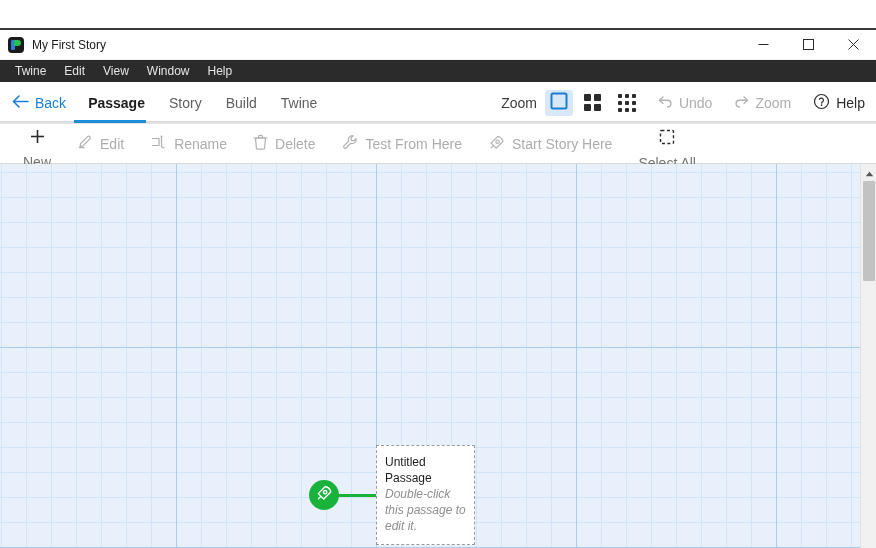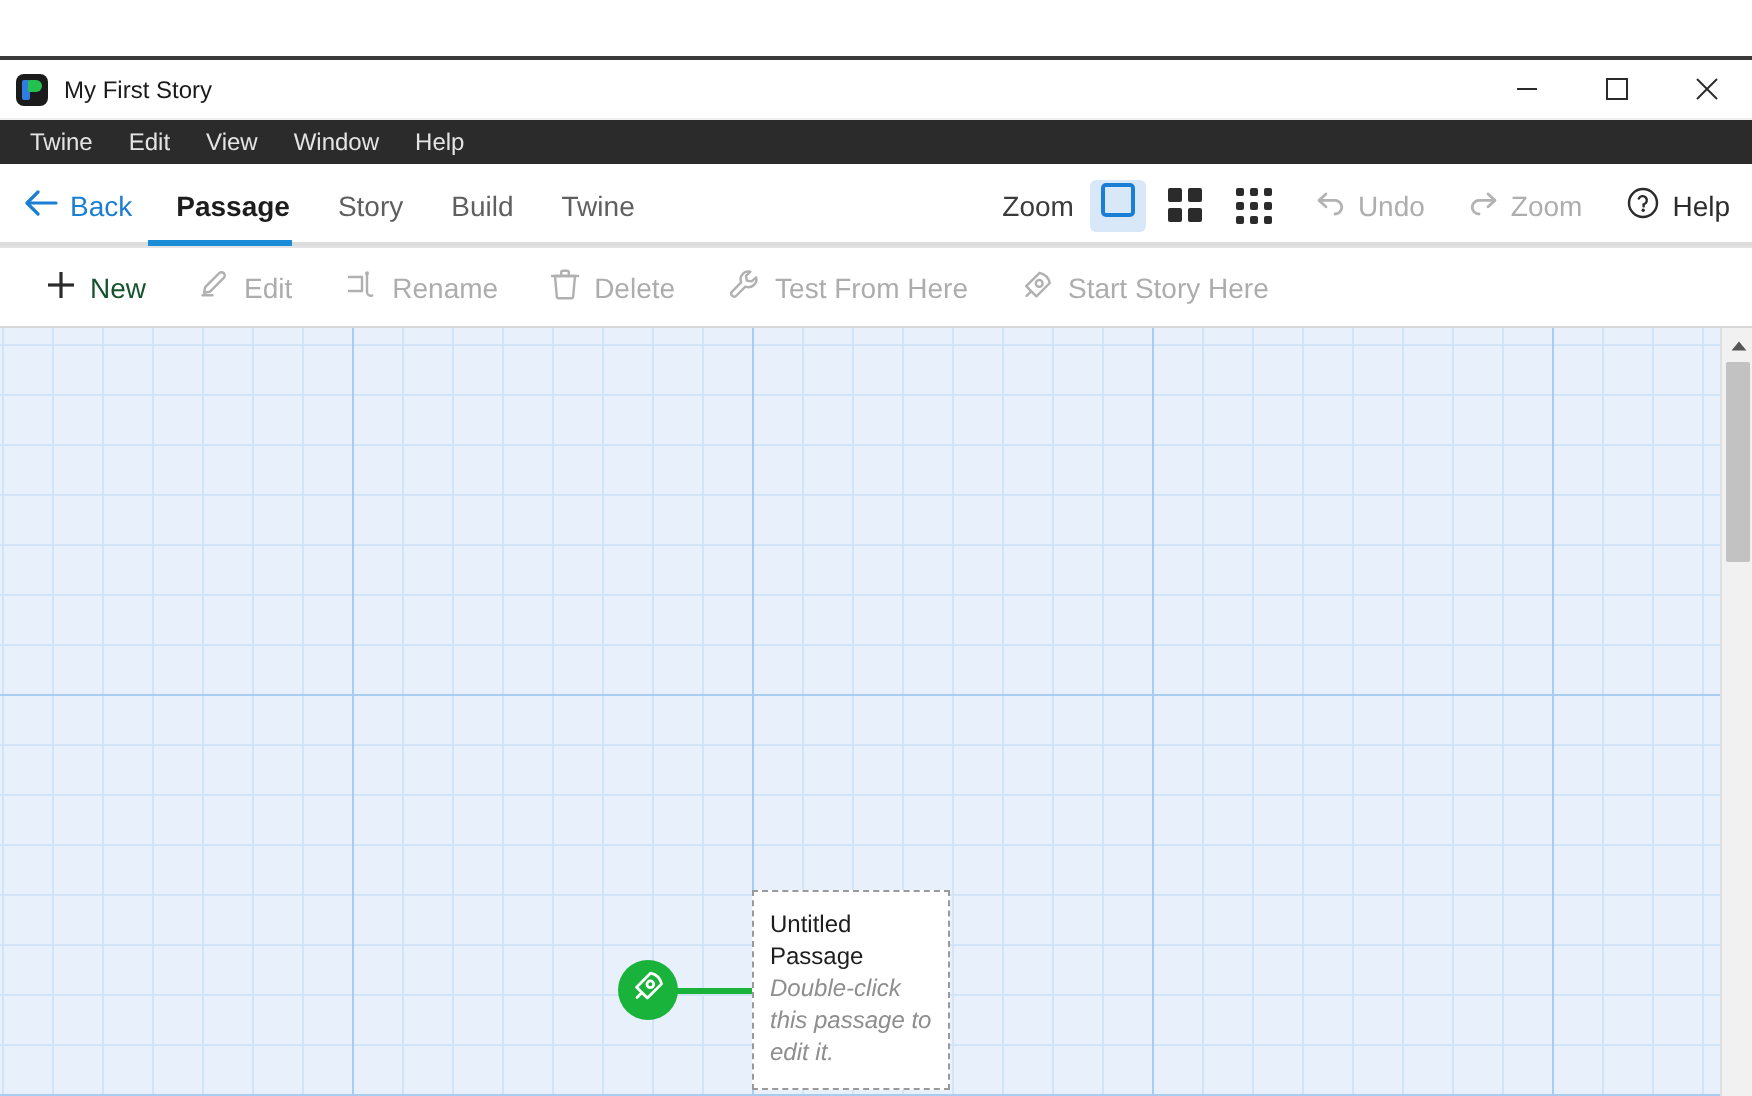--- a/index.html
+++ b/index.html
@@ -109,21 +109,21 @@
     background: #ffffff;
     display: flex; align-items: center;
     border-bottom: 1px solid #d8d8d8;
     padding-left: 10px;
   }
   .action {
     display: flex; align-items: center; gap: 7px;
     font-size: 14px; padding: 0 13px; height: 30px;
   }
   .action.disabled { color: #adadad; }
-  .action.enabled { color: #14532d; }
+  .action.enabled { color: #737373; flex-direction: column; }
 
   
   .canvas-wrap { position: relative; flex: 1 1 auto; overflow: hidden; }
   .canvas {
     position: absolute; left: 0; top: 0;
     width: 860px; height: 394px;
     background-color: #e7f0fb;
     background-image:
       linear-gradient(to right, #a9cdf0 1px, transparent 1px),
       linear-gradient(to bottom, #a9cdf0 1px, transparent 1px),
@@ -379,20 +379,28 @@
         <svg width="17" height="17" viewBox="0 0 17 17">
           <path d="M9.8 2.4 C12.4 3 14.3 4.9 14.9 7.5 L8.2 14.2 L3.1 9.1 Z" fill="none" stroke="#b0b0b0" stroke-width="1.2" stroke-linejoin="round"></path>
           <circle cx="9.6" cy="7.7" r="1.7" fill="none" stroke="#b0b0b0" stroke-width="1.2"></circle>
           <path d="M3.3 13.9 L5.4 11.8" fill="none" stroke="#b0b0b0" stroke-width="1.2" stroke-linecap="round"></path>
         </svg>
       </span>
       <span>Start Story Here</span>
     </div>
 
 
+    <div class="action enabled">
+      <span>
+        <svg width="16" height="16" viewBox="0 0 16 16">
+          <rect x="1.5" y="1.5" width="13" height="13" rx="1" fill="none" stroke="#2b2b2b" stroke-width="1.4" stroke-dasharray="3 2.4"></rect>
+        </svg>
+      </span>
+      <span>Select All</span>
+    </div>
   </div>
 
   <div class="canvas-wrap">
     <div class="canvas">
 
       <div class="start-line"></div>
 
       <div class="start-badge">
         <span>
           <svg width="18" height="18" viewBox="0 0 17 17">

